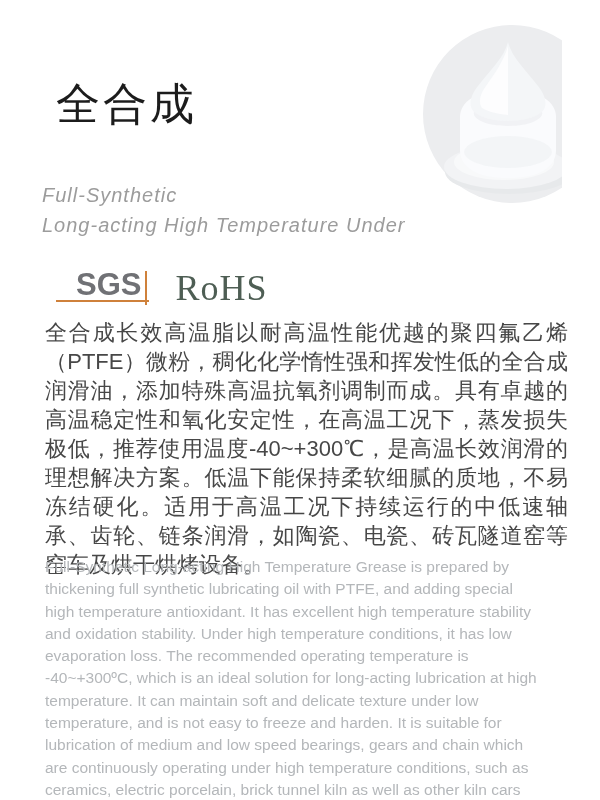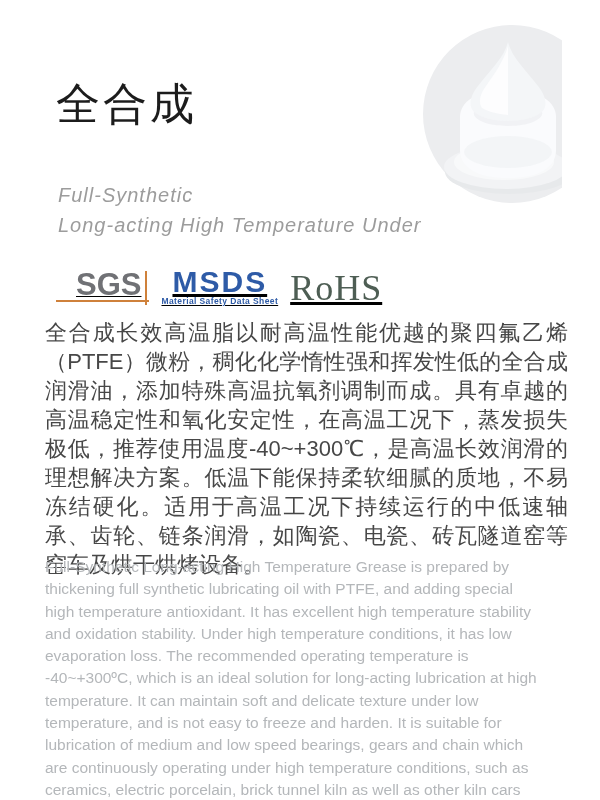--- a/index.html
+++ b/index.html
@@ -50,37 +50,36 @@
     position: absolute;
     left: 56px; top: 104px;
     font-size: 48px; line-height: 54px;
     font-weight: 700;
     color: #d23b2b;
     letter-spacing: 2px;
     white-space: nowrap;
   }
   .subtitle {
     position: absolute;
-    left: 58px; top: 180px;
+    left: 42px; top: 180px;
     font-size: 20px; line-height: 30px;
     font-style: italic;
     color: #9c9c9c;
     letter-spacing: 1px;
     white-space: nowrap;
   }
 
   
   .certs {
     position: absolute;
     left: 56px; top: 262px;
     display: flex;
     align-items: flex-end;
-    gap: 12px;
+    gap: 26px;
     height: 46px;
-    text-decoration: underline;
   }
   .sgs {
     position: relative;
     padding: 0 8px 8px 20px;
   }
   .sgs-text {
     font-size: 31px; line-height: 31px;
     font-weight: 700;
     color: #707175;
     letter-spacing: 0px;
@@ -166,24 +165,20 @@
     <div>Full-Synthetic</div>
     <div>Long-acting High Temperature Under</div>
   </div>
 
   <div class="certs">
     <div class="sgs">
       <span class="sgs-text">SGS</span>
       <span class="sgs-hline"></span>
       <span class="sgs-vline"></span>
     </div>
-    <div class="msds">
-      <div class="msds-text">MSDS</div>
-      <div class="msds-sub">Material Safety Data Sheet</div>
-    </div>
     <div class="rohs">
       <span>RoHS</span>
     </div>
   </div>
 
   <p class="desc-zh">全合成长效高温脂以耐高温性能优越的聚四氟乙烯（PTFE）微粉，稠化化学惰性强和挥发性低的全合成润滑油，添加特殊高温抗氧剂调制而成。具有卓越的高温稳定性和氧化安定性，在高温工况下，蒸发损失极低，推荐使用温度-40~+300℃，是高温长效润滑的理想解决方案。低温下能保持柔软细腻的质地，不易冻结硬化。适用于高温工况下持续运行的中低速轴承、齿轮、链条润滑，如陶瓷、电瓷、砖瓦隧道窑等窑车及烘干烘烤设备。</p>
   <p class="desc-en">Full-Synthetic Long-acting High Temperature Grease is prepared by thickening full synthetic lubricating oil with PTFE, and adding special high temperature antioxidant. It has excellent high temperature stability and oxidation stability. Under high temperature conditions, it has low evaporation loss. The recommended operating temperature is -40~+300ºC, which is an ideal solution for long-acting lubrication at high temperature. It can maintain soft and delicate texture under low temperature, and is not easy to freeze and harden. It is suitable for lubrication of medium and low speed bearings, gears and chain which are continuously operating under high temperature conditions, such as ceramics, electric porcelain, brick tunnel kiln as well as other kiln cars and drying equipment.</p>
 
 </div>
 

